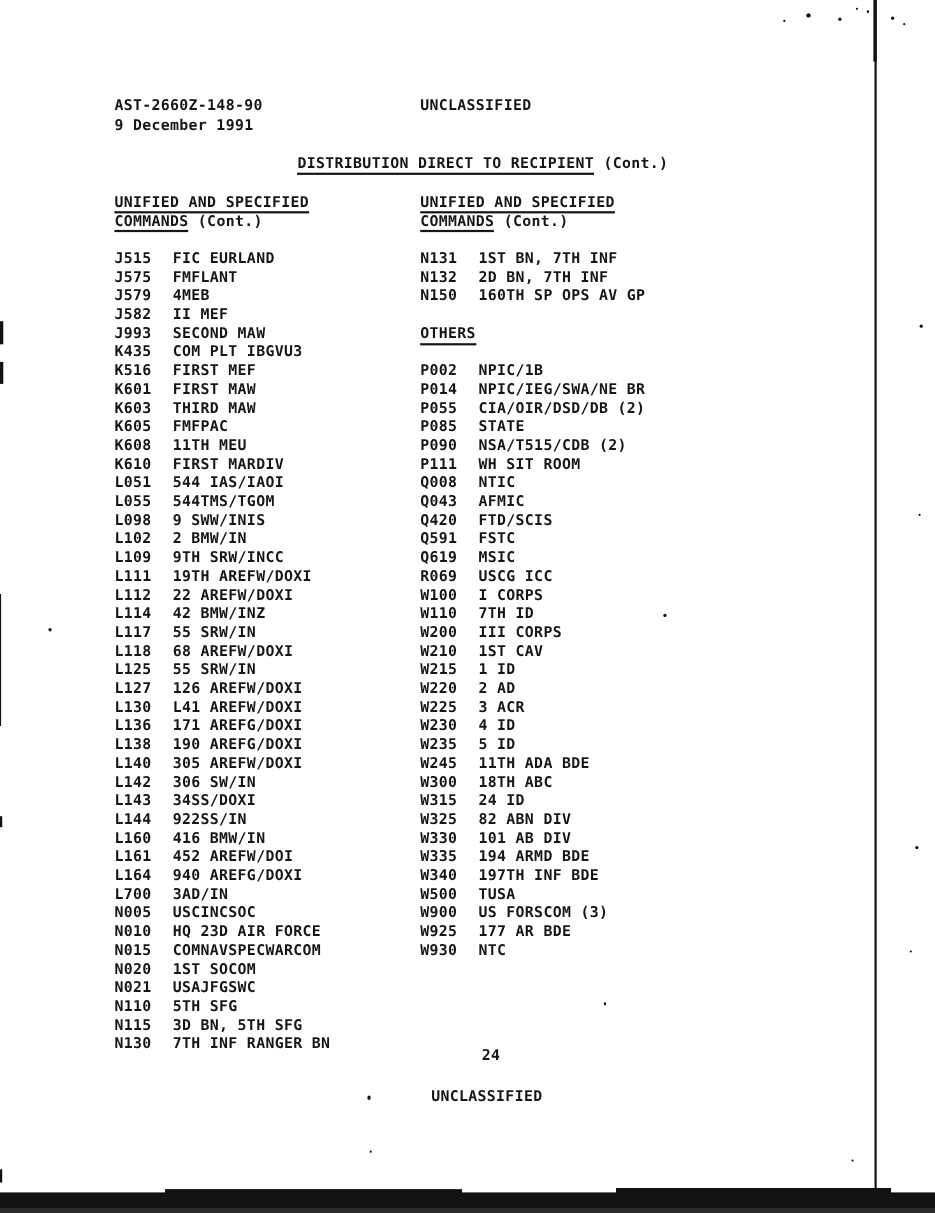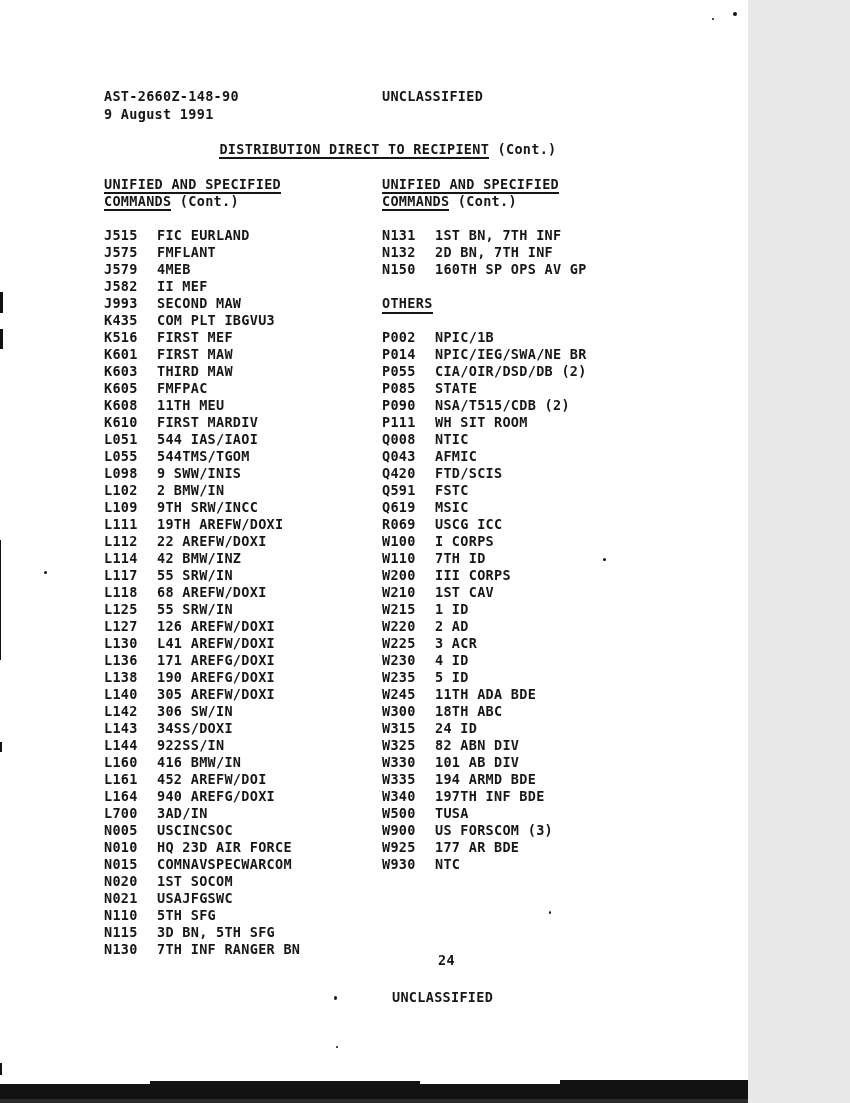--- a/index.html
+++ b/index.html
@@ -1,18 +1,18 @@
 <!DOCTYPE html>
 <html><head>
 <meta charset="utf-8">
 <style>
   html,body{margin:0;padding:0;background:#e8e8e8;}
   .page{
     position:relative;
-    width:748px;height:1103px;
+    width:850px;height:1103px;
     background:#ffffff;
     overflow:hidden;
     font-family:"DejaVu Sans Mono","Liberation Mono",monospace;
     font-weight:bold;
     color:#161616;
     -webkit-font-smoothing:antialiased;
   }
   .txt{position:absolute;font-size:13.5px;line-height:17px;letter-spacing:0.3px;white-space:pre;}
   .u{border-bottom:2px solid #161616;padding-bottom:0px;}
   .title-wrap{left:0;right:0;text-align:center;margin-left:28px;}
@@ -23,21 +23,21 @@
   .art{position:absolute;background:#121212;}
   .dot{border-radius:50%;}
   .bottom-strip{background:#2c2c2c;}
 </style>
 </head>
 <body>
 
 <div class="page">
 
   <div class="txt" style="left:104px;top:88px;">AST-2660Z-148-90</div>
-  <div class="txt" style="left:104px;top:106px;">9 August 1991</div>
+  <div class="txt" style="left:104px;top:106px;">9 December 1991</div>
   <div class="txt" style="left:382px;top:88px;">UNCLASSIFIED</div>
 
   <div class="txt title-wrap" style="top:141px;"><span class="u">DISTRIBUTION DIRECT TO RECIPIENT</span><span> (Cont.)</span></div>
 
   <div class="txt" style="left:104px;top:176px;"><span class="u">UNIFIED AND SPECIFIED</span></div>
   <div class="txt" style="left:104px;top:193px;"><span class="u">COMMANDS</span><span> (Cont.)</span></div>
 
   <div class="txt" style="left:382px;top:176px;"><span class="u">UNIFIED AND SPECIFIED</span></div>
   <div class="txt" style="left:382px;top:193px;"><span class="u">COMMANDS</span><span> (Cont.)</span></div>
 

